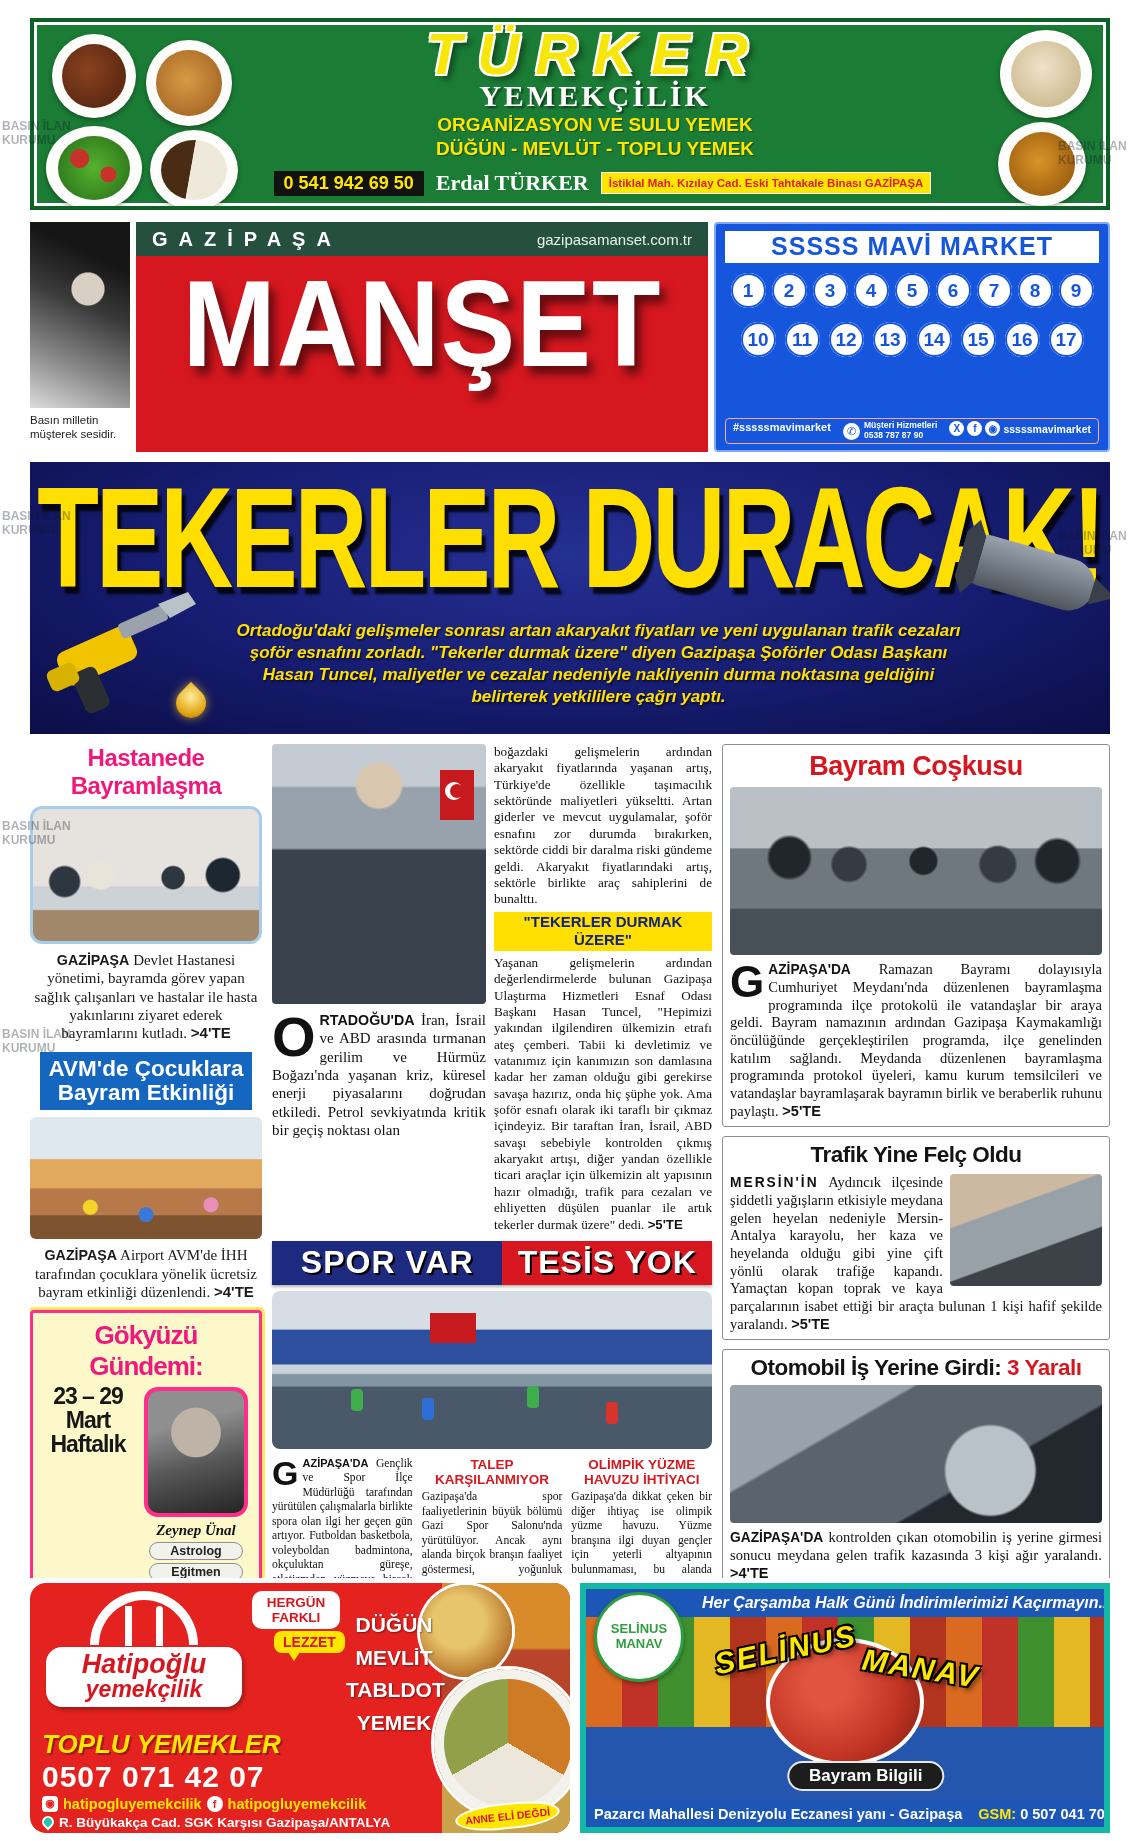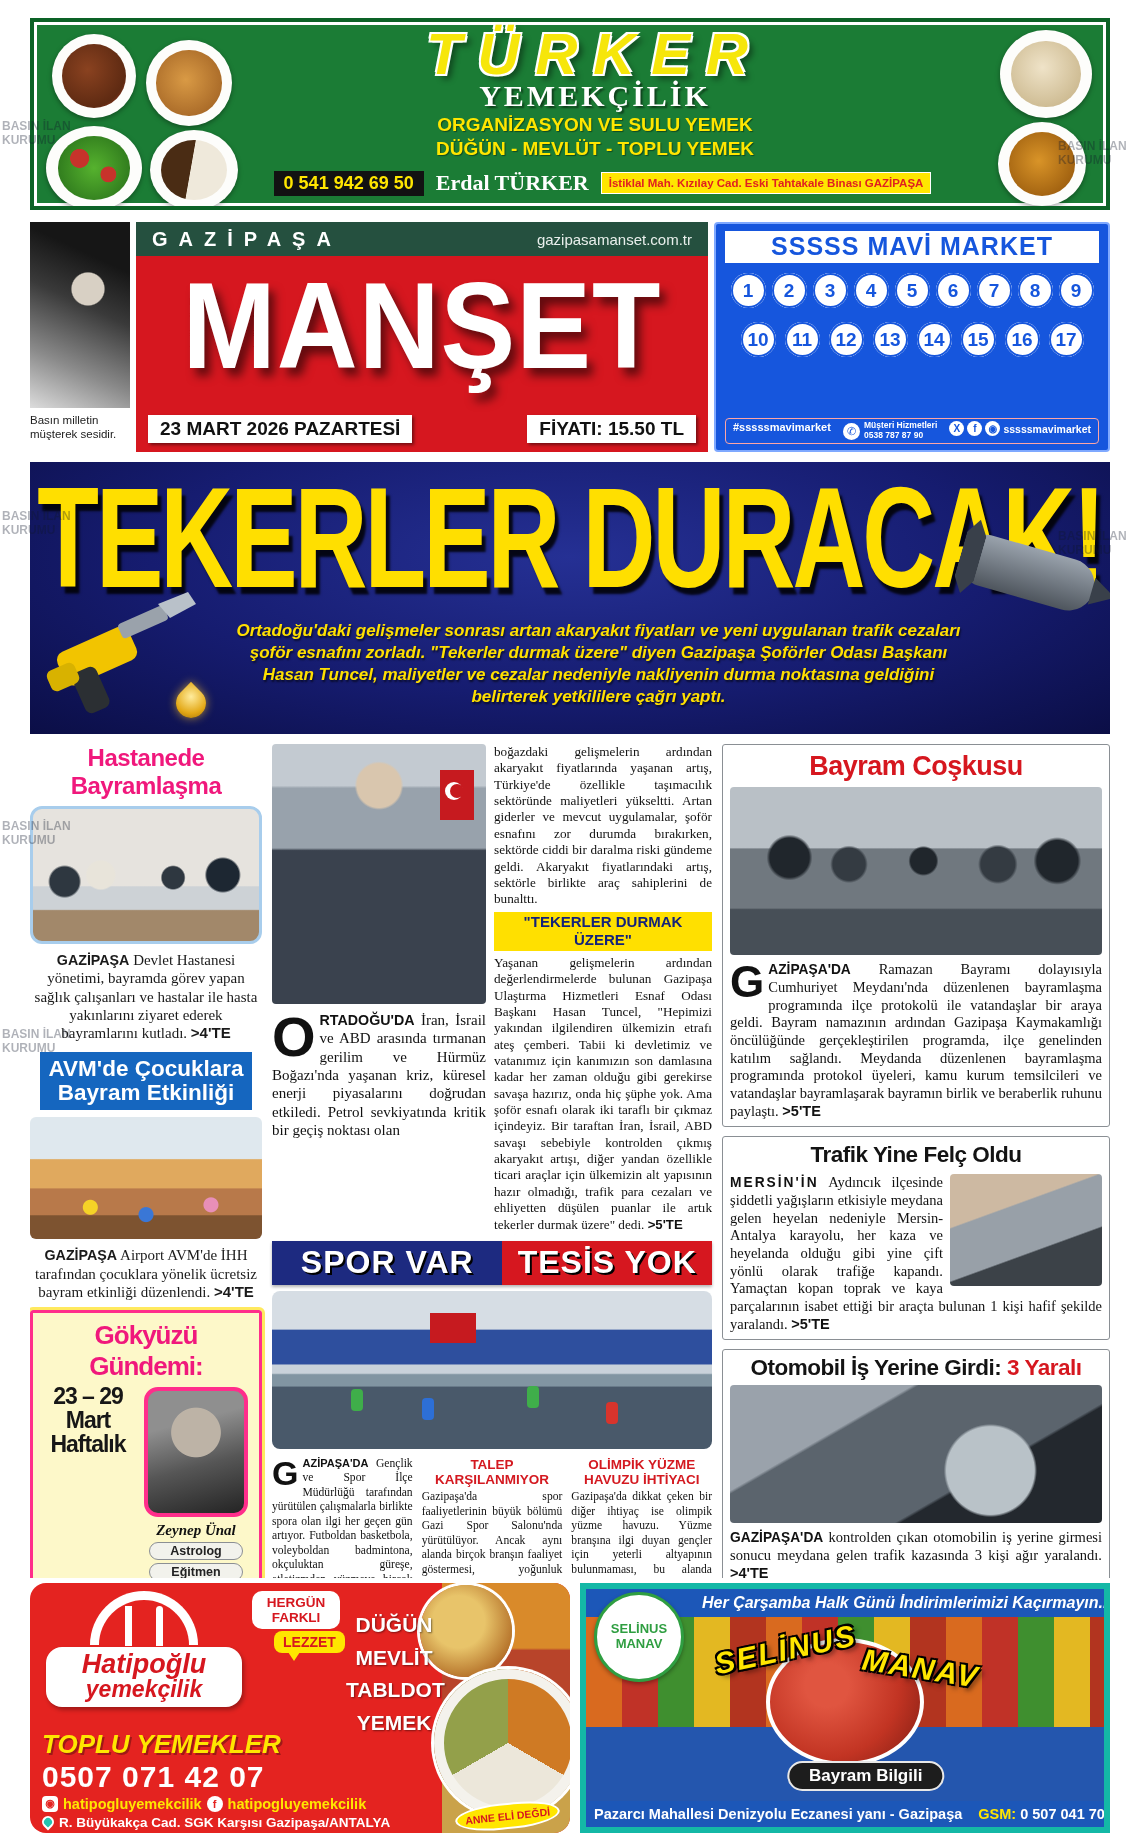--- a/index.html
+++ b/index.html
@@ -218,24 +218,20 @@
       <div class="ataturk"></div>
       <div class="slogan">Basın milletin müşterek sesidir.</div>
     </div>
     <div class="mh-center">
       <div class="mh-greenbar">
         <span class="mh-city">GAZİPAŞA</span>
         <span class="mh-site">gazipasamanset.com.tr</span>
       </div>
       <div class="mh-red">
         <div class="mh-title">MANŞET</div>
-        <div class="mh-daterow">
-          <span class="mh-box">23 MART 2026 PAZARTESİ</span>
-          <span class="mh-box">FİYATI: 15.50 TL</span>
-        </div>
       </div>
     </div>
     <div class="mavi">
       <div class="mavi-head">SSSSS MAVİ MARKET</div>
       <div class="mavi-row">
         <span class="mavi-num">1</span>
         <span class="mavi-num">2</span>
         <span class="mavi-num">3</span>
         <span class="mavi-num">4</span>
         <span class="mavi-num">5</span>

